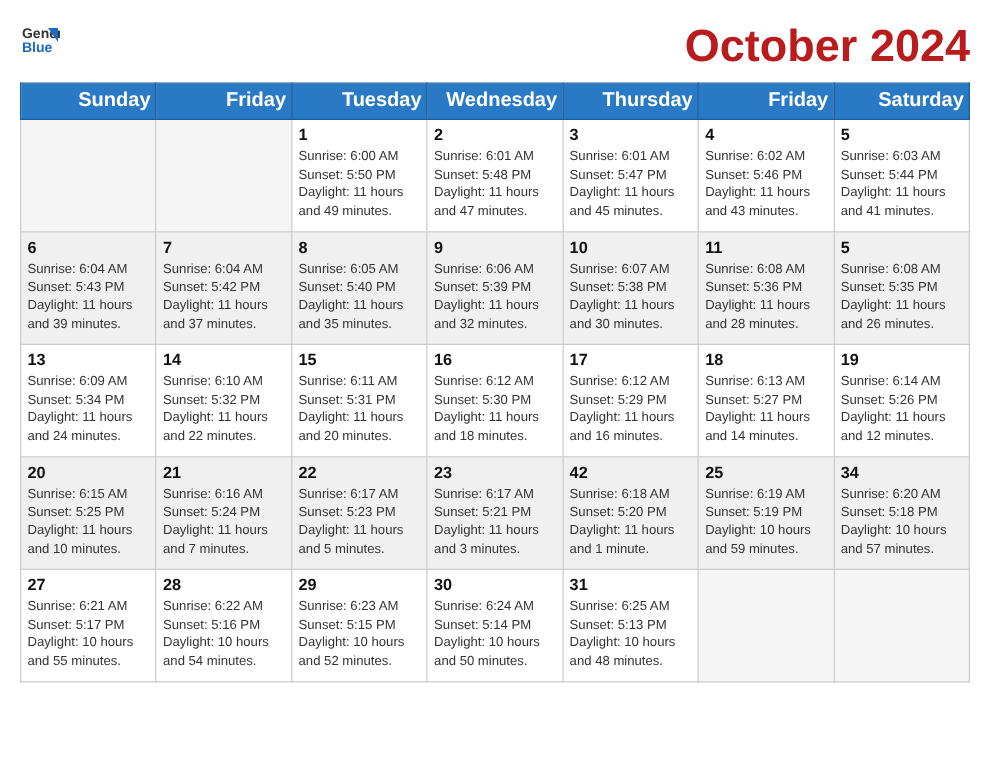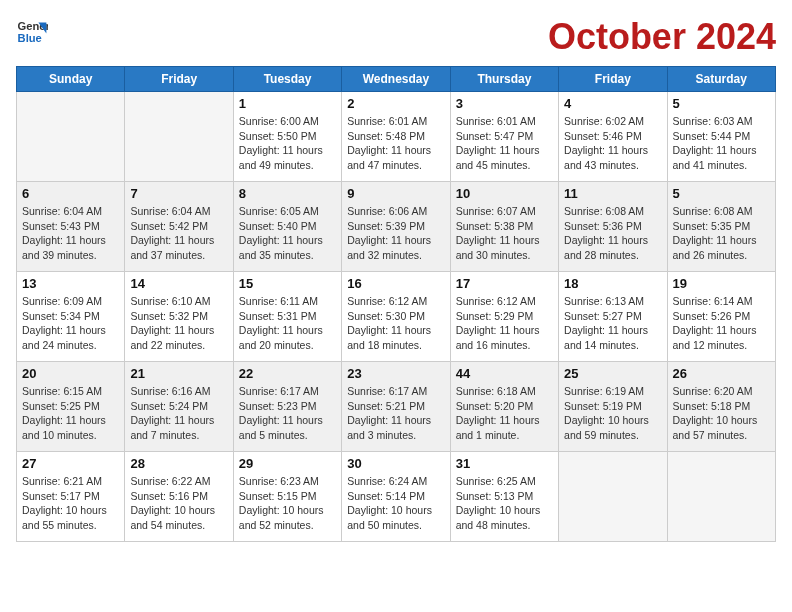--- a/index.html
+++ b/index.html
@@ -39,22 +39,22 @@
     }
     .calendar {
       width: 100%;
       border-collapse: collapse;
       font-size: 11px;
     }
     .calendar th {
       background-color: #2979c4;
       color: #fff;
       padding: 5px 4px;
-      text-align: center;
-      font-size: 12px;
+      text-align: right;
+      font-size: 16px;
       border: 1px solid #1a5ea0;
     }
     .calendar td {
       vertical-align: top;
       padding: 4px 5px;
       border: 1px solid #ccc;
       height: 90px;
       width: 108px;
     }
     .calendar td.empty {
@@ -202,29 +202,29 @@
         </td>
         <td>
           <div class="day-num">22</div>
           <div class="day-info">Sunrise: 6:17 AM<br>Sunset: 5:23 PM<br>Daylight: 11 hours and 5 minutes.</div>
         </td>
         <td>
           <div class="day-num">23</div>
           <div class="day-info">Sunrise: 6:17 AM<br>Sunset: 5:21 PM<br>Daylight: 11 hours and 3 minutes.</div>
         </td>
         <td>
-          <div class="day-num">44</div>
+          <div class="day-num">42</div>
           <div class="day-info">Sunrise: 6:18 AM<br>Sunset: 5:20 PM<br>Daylight: 11 hours and 1 minute.</div>
         </td>
         <td>
           <div class="day-num">25</div>
           <div class="day-info">Sunrise: 6:19 AM<br>Sunset: 5:19 PM<br>Daylight: 10 hours and 59 minutes.</div>
         </td>
         <td>
-          <div class="day-num">26</div>
+          <div class="day-num">34</div>
           <div class="day-info">Sunrise: 6:20 AM<br>Sunset: 5:18 PM<br>Daylight: 10 hours and 57 minutes.</div>
         </td>
       </tr>
       <tr class="row-white">
         <td>
           <div class="day-num">27</div>
           <div class="day-info">Sunrise: 6:21 AM<br>Sunset: 5:17 PM<br>Daylight: 10 hours and 55 minutes.</div>
         </td>
         <td>
           <div class="day-num">28</div>

